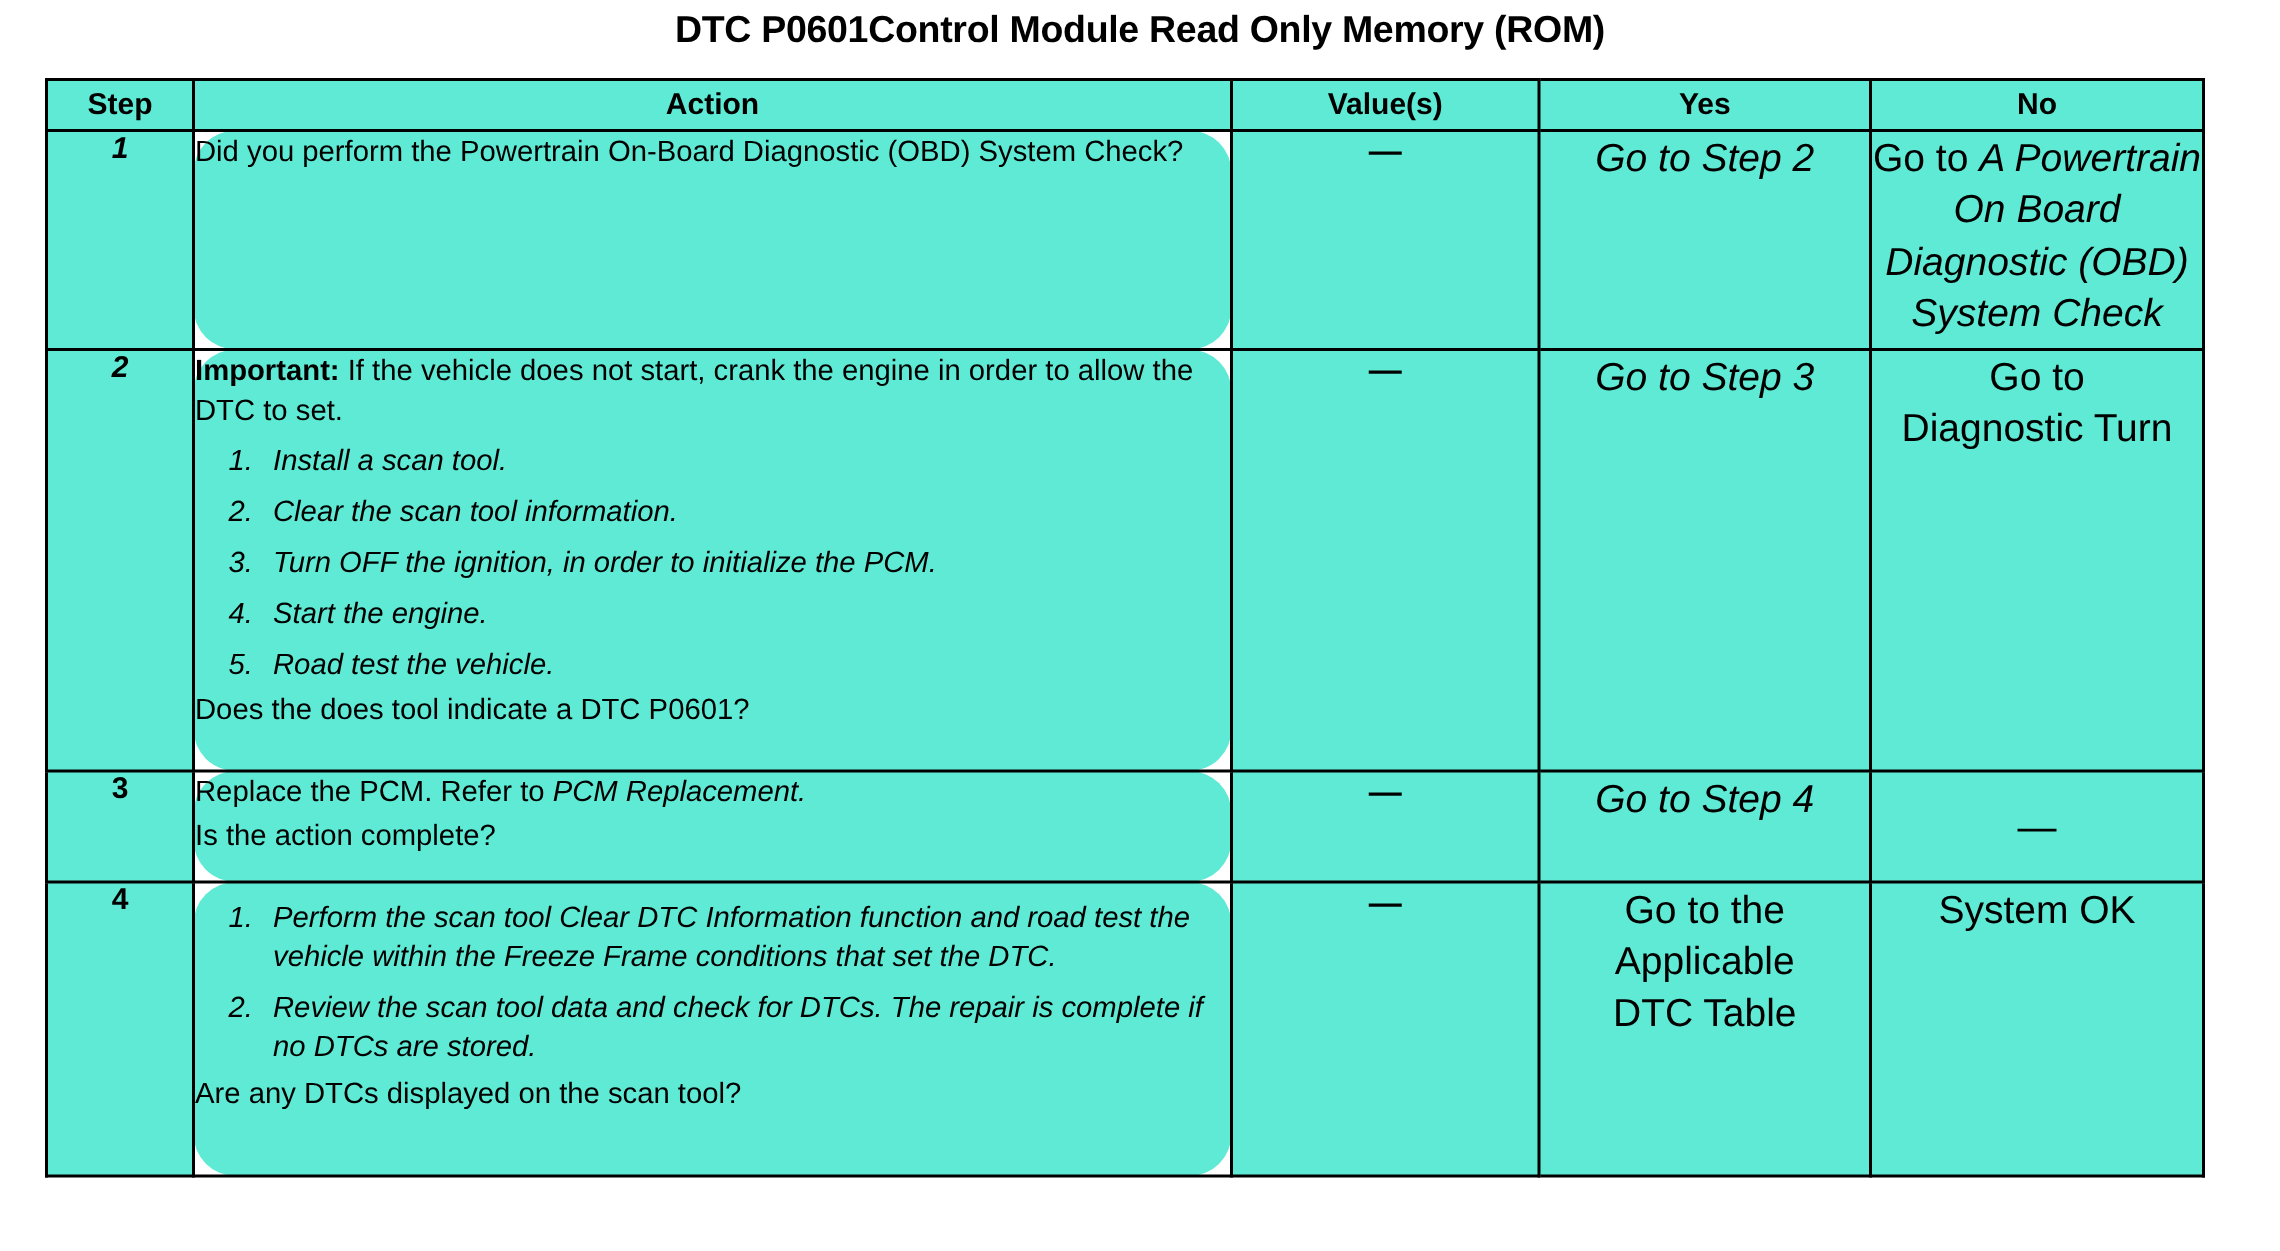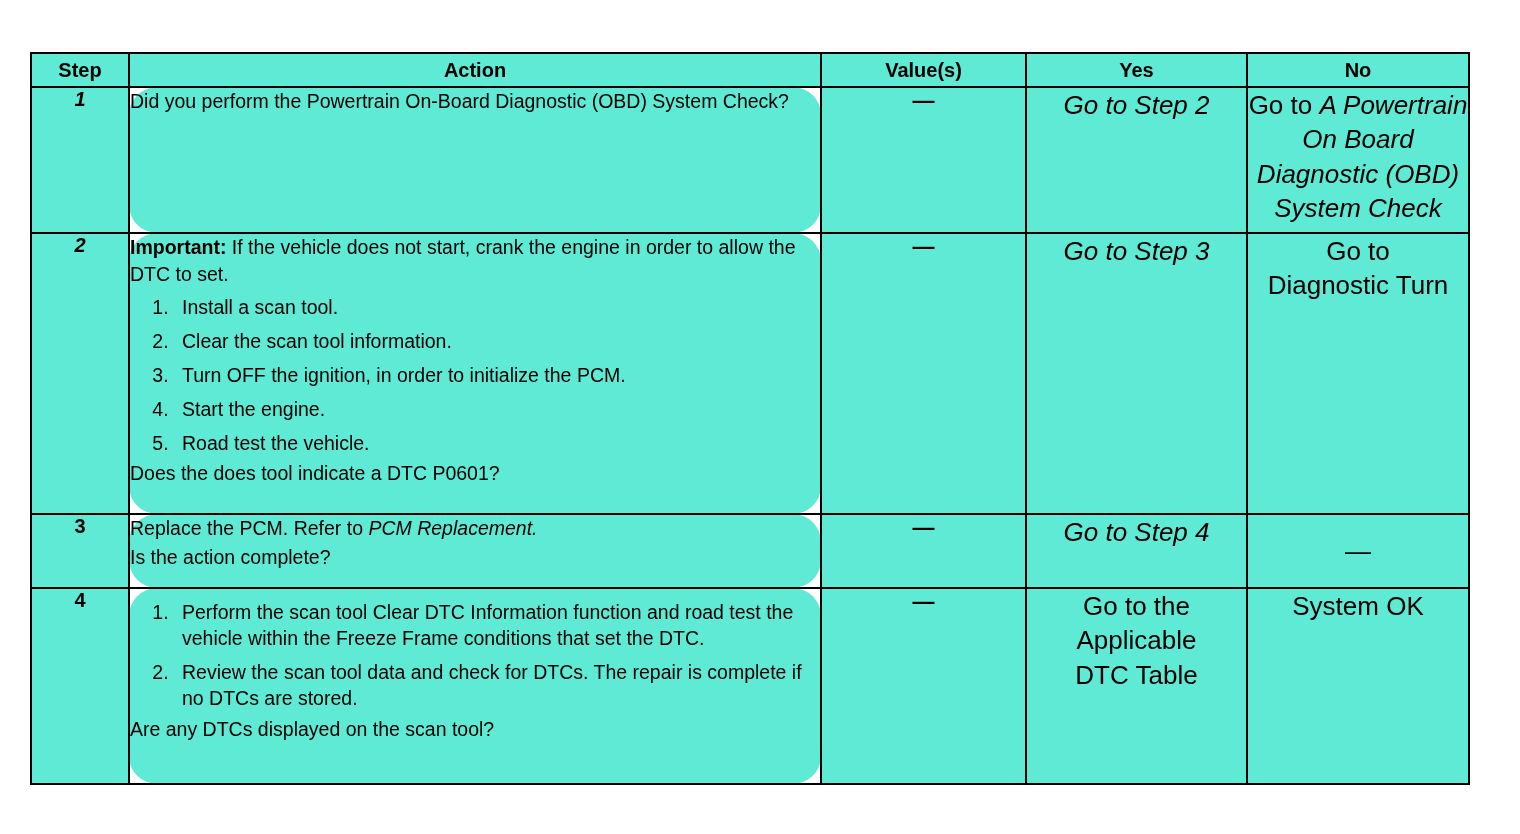--- a/index.html
+++ b/index.html
@@ -86,35 +86,37 @@
   }
   td.branch-cell.top { vertical-align: top; }
   .ital { font-style: italic; }
   .bold { font-weight: bold; }
 
   .para { margin: 0 0 2px 0; }
   ol.steps {
     margin: 6px 14px 4px 0;
     padding-left: 44px;
     list-style-position: outside;
+    font-style: italic;
   }
   ol.steps li {
     margin: 0 0 8px 0;
     padding-left: 8px;
     line-height: 1.34;
   }
   ol.steps li:last-child { margin-bottom: 4px; }
   .closing { margin-top: 2px; }
   .branch-line { display: block; }
 </style>
 </head>
 <body>
 
 <div id="page">
 
+  <div class="doc-title">DTC P0601Control Module Read Only Memory (ROM)</div>
 
   <table class="dtc">
     <colgroup>
       <col class="c-step">
       <col class="c-action">
       <col class="c-value">
       <col class="c-yes">
       <col class="c-no">
     </colgroup>
     <thead>

